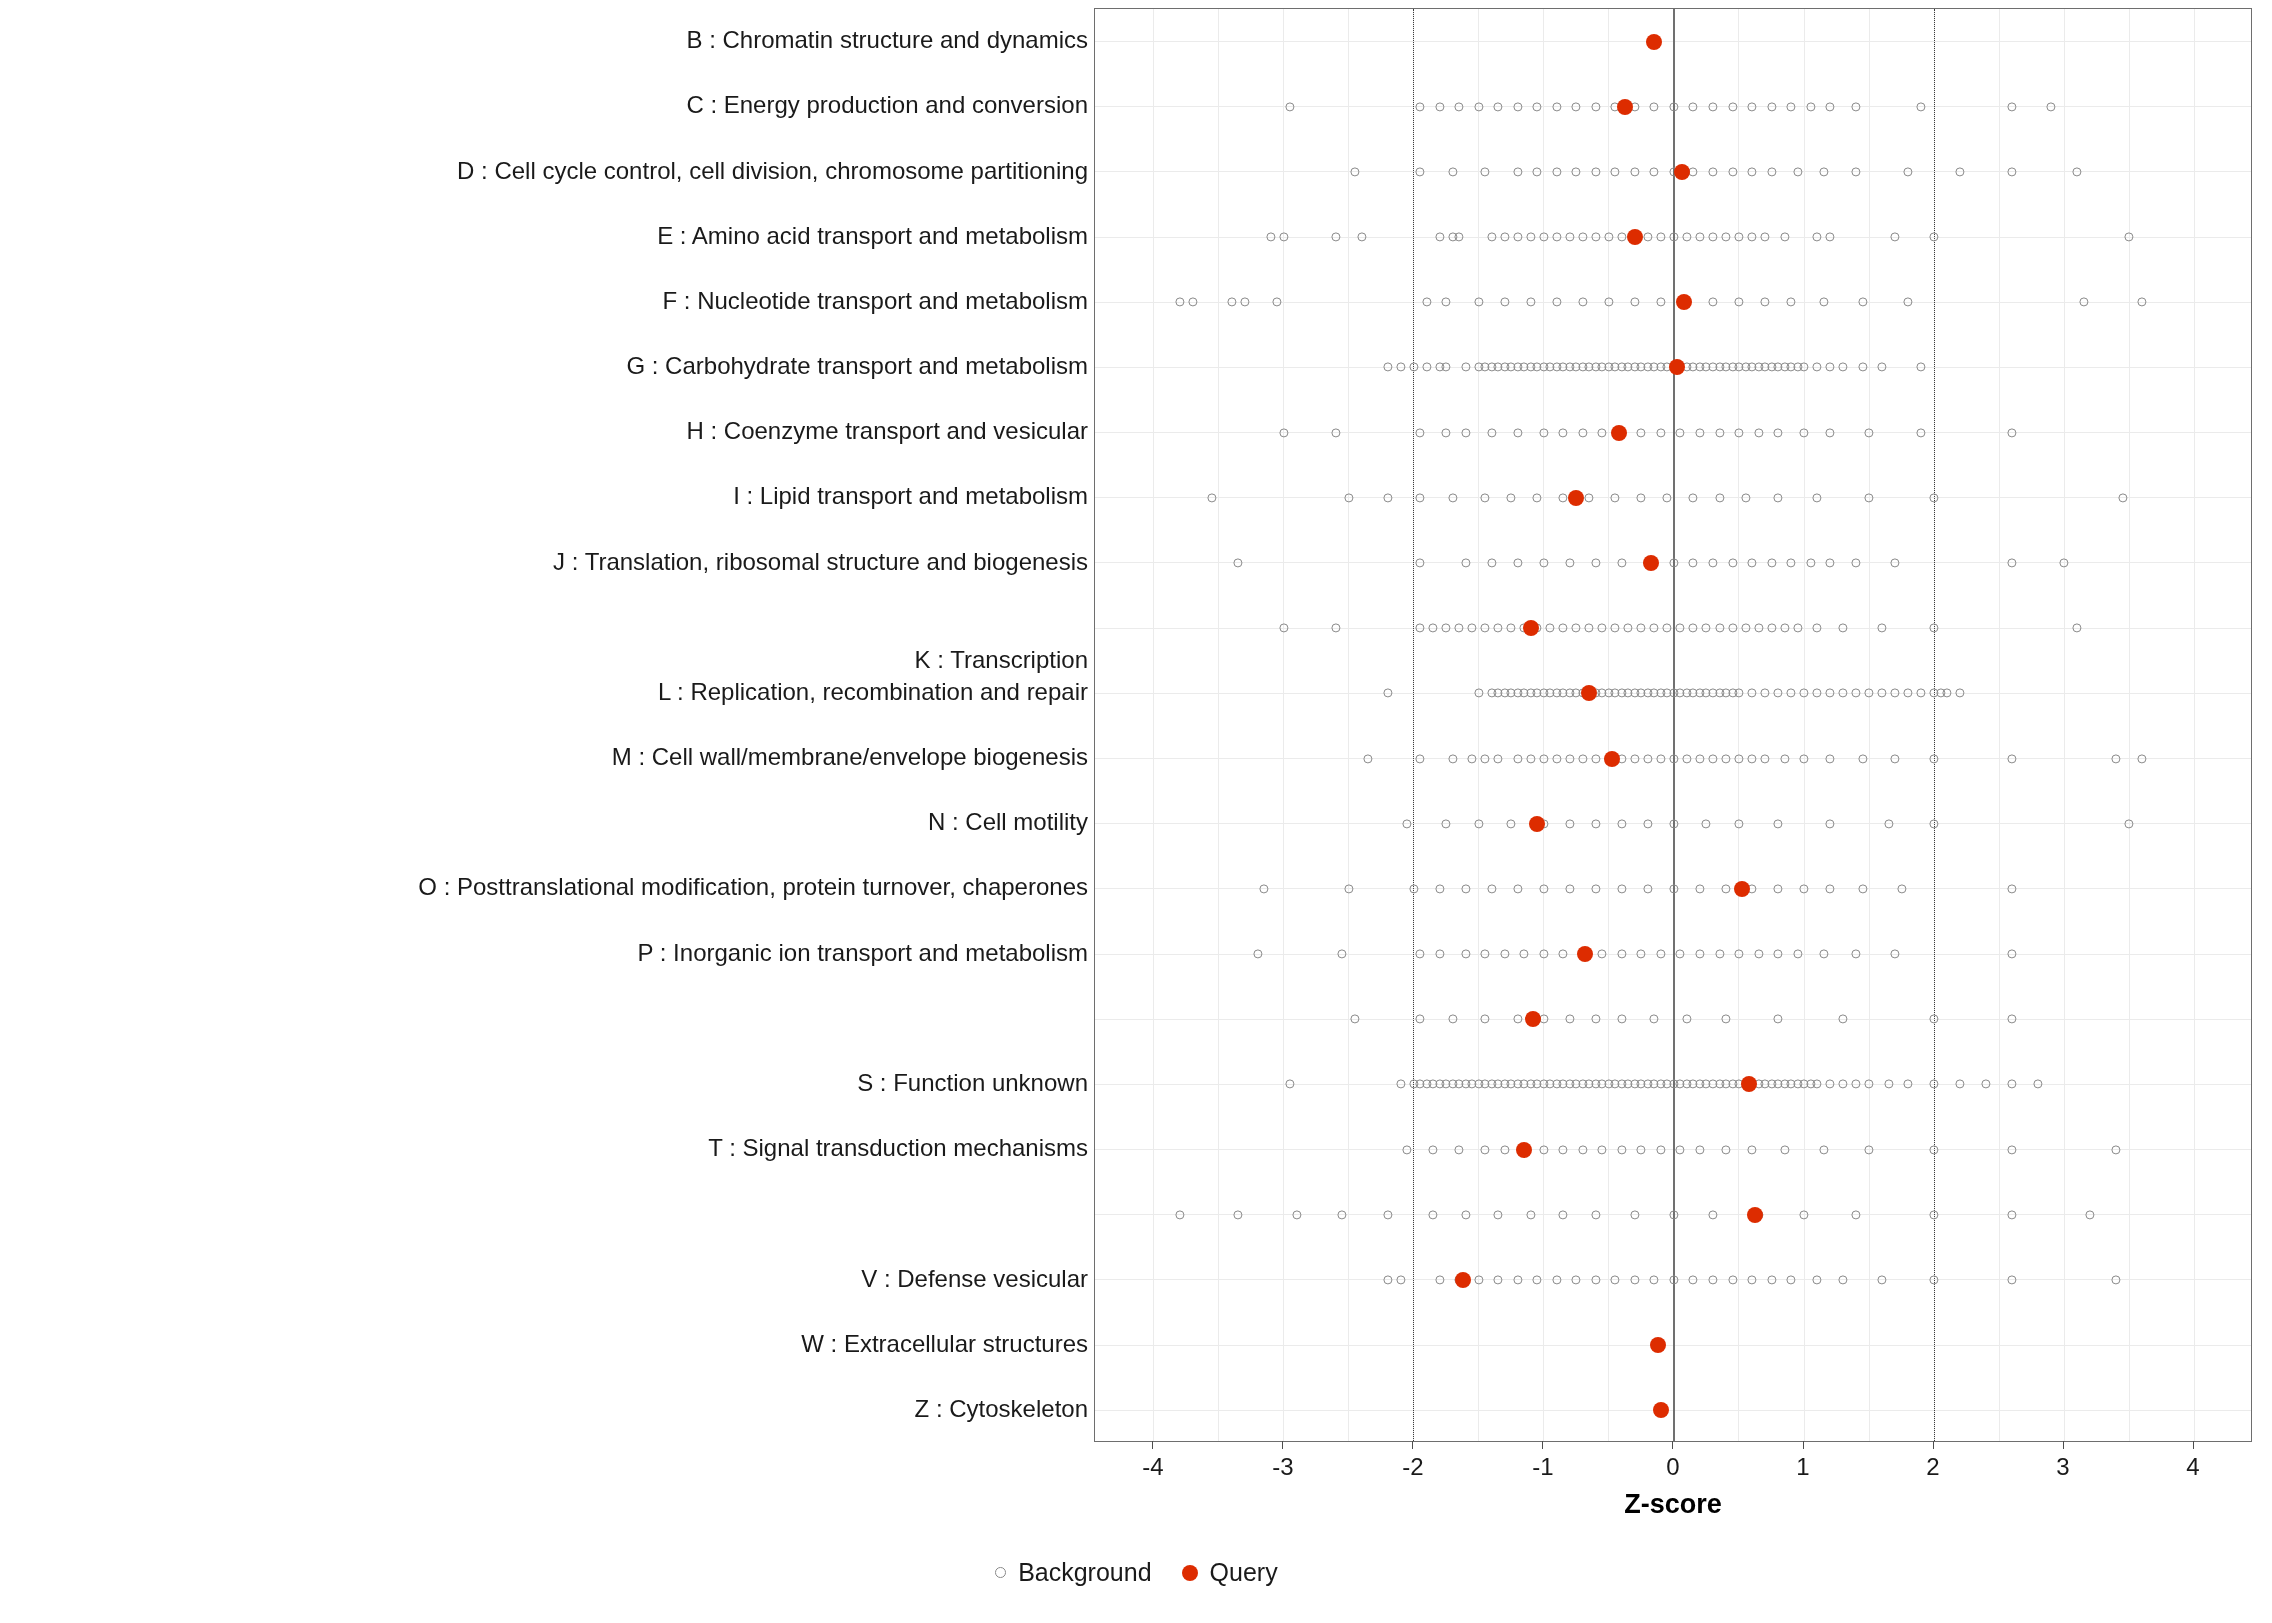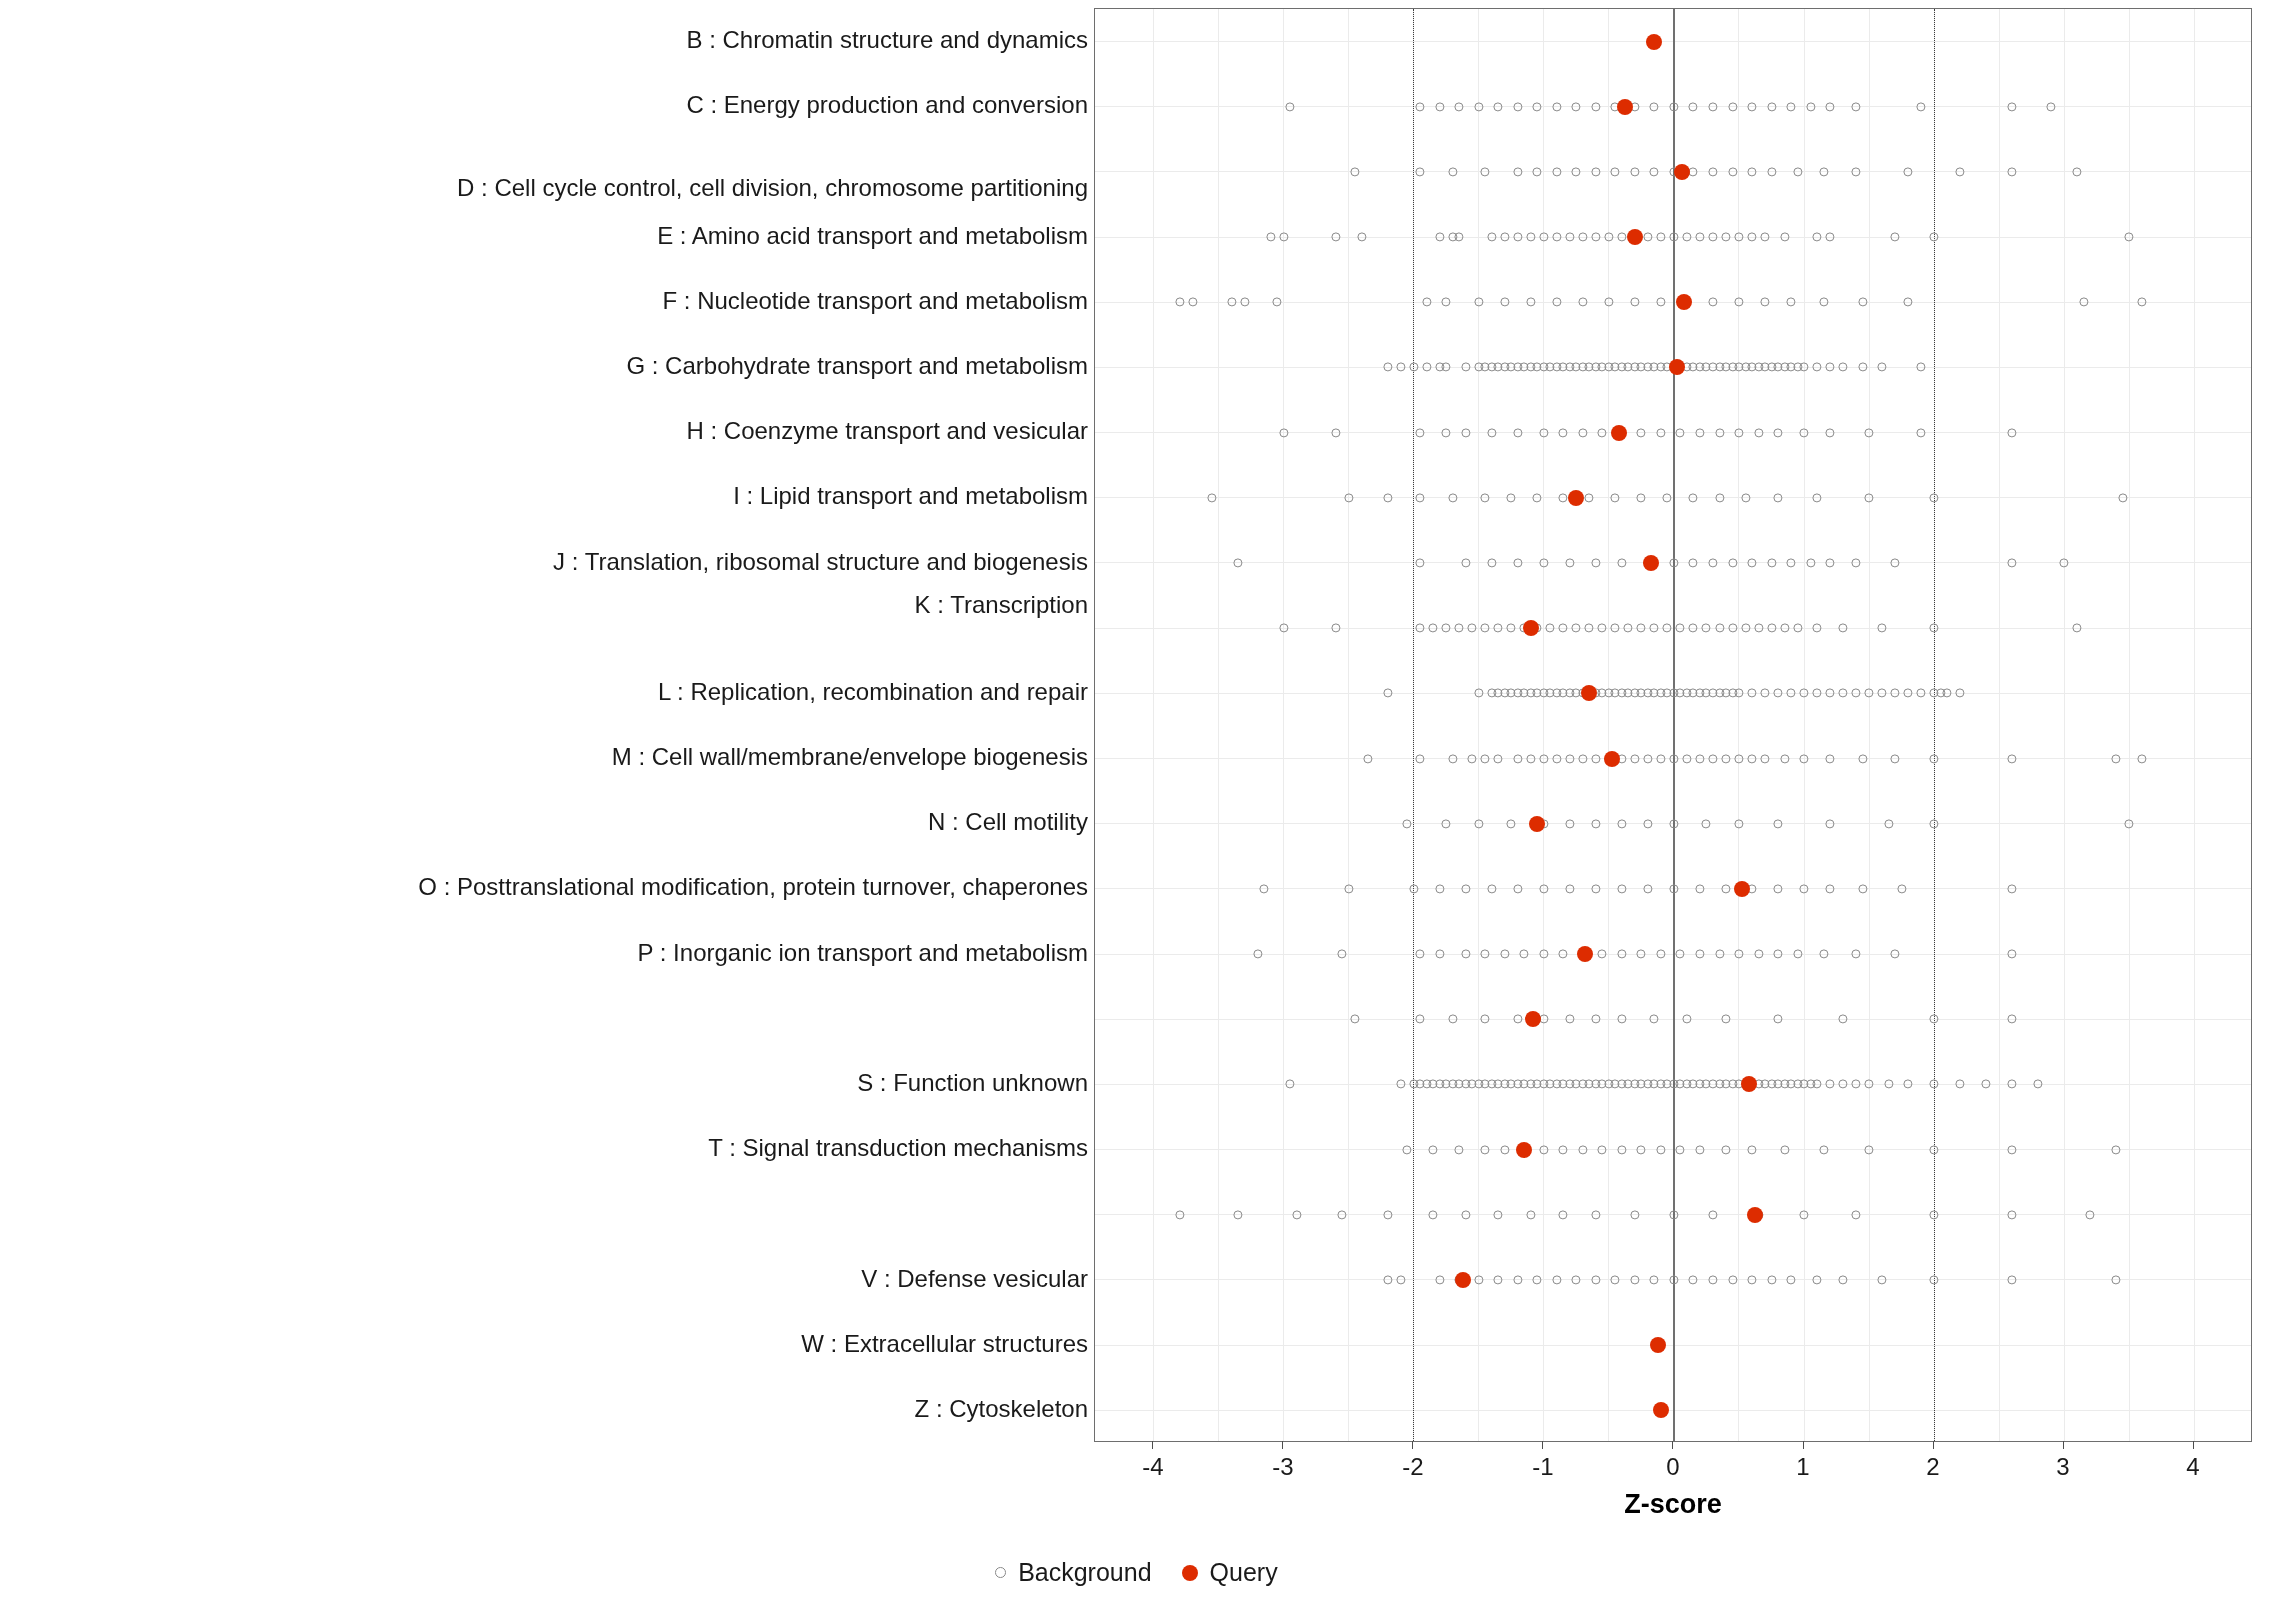--- a/index.html
+++ b/index.html
@@ -171,28 +171,28 @@
   }
 </style>
 </head>
 <body>
 
 <div id="root">
 
   <div id="labels">
       <div class="cat-label" style="top: 40px;">B : Chromatin structure and dynamics</div>
       <div class="cat-label" style="top: 105px;">C : Energy production and conversion</div>
-      <div class="cat-label" style="top: 188px;">D : Cell cycle control, cell division, chromosome partitioning</div>
+      <div class="cat-label" style="top: 171px;">D : Cell cycle control, cell division, chromosome partitioning</div>
       <div class="cat-label" style="top: 236px;">E : Amino acid transport and metabolism</div>
       <div class="cat-label" style="top: 301px;">F : Nucleotide transport and metabolism</div>
       <div class="cat-label" style="top: 366px;">G : Carbohydrate transport and metabolism</div>
       <div class="cat-label" style="top: 431px;">H : Coenzyme transport and vesicular</div>
       <div class="cat-label" style="top: 496px;">I : Lipid transport and metabolism</div>
       <div class="cat-label" style="top: 562px;">J : Translation, ribosomal structure and biogenesis</div>
-      <div class="cat-label" style="top: 605px;">K : Transcription</div>
+      <div class="cat-label" style="top: 660px;">K : Transcription</div>
       <div class="cat-label" style="top: 692px;">L : Replication, recombination and repair</div>
       <div class="cat-label" style="top: 757px;">M : Cell wall/membrane/envelope biogenesis</div>
       <div class="cat-label" style="top: 822px;">N : Cell motility</div>
       <div class="cat-label" style="top: 887px;">O : Posttranslational modification, protein turnover, chaperones</div>
       <div class="cat-label" style="top: 953px;">P : Inorganic ion transport and metabolism</div>
       <div class="cat-label" style="top: 1083px;">S : Function unknown</div>
       <div class="cat-label" style="top: 1148px;">T : Signal transduction mechanisms</div>
       <div class="cat-label" style="top: 1279px;">V : Defense vesicular</div>
       <div class="cat-label" style="top: 1344px;">W : Extracellular structures</div>
       <div class="cat-label" style="top: 1409px;">Z : Cytoskeleton</div>

